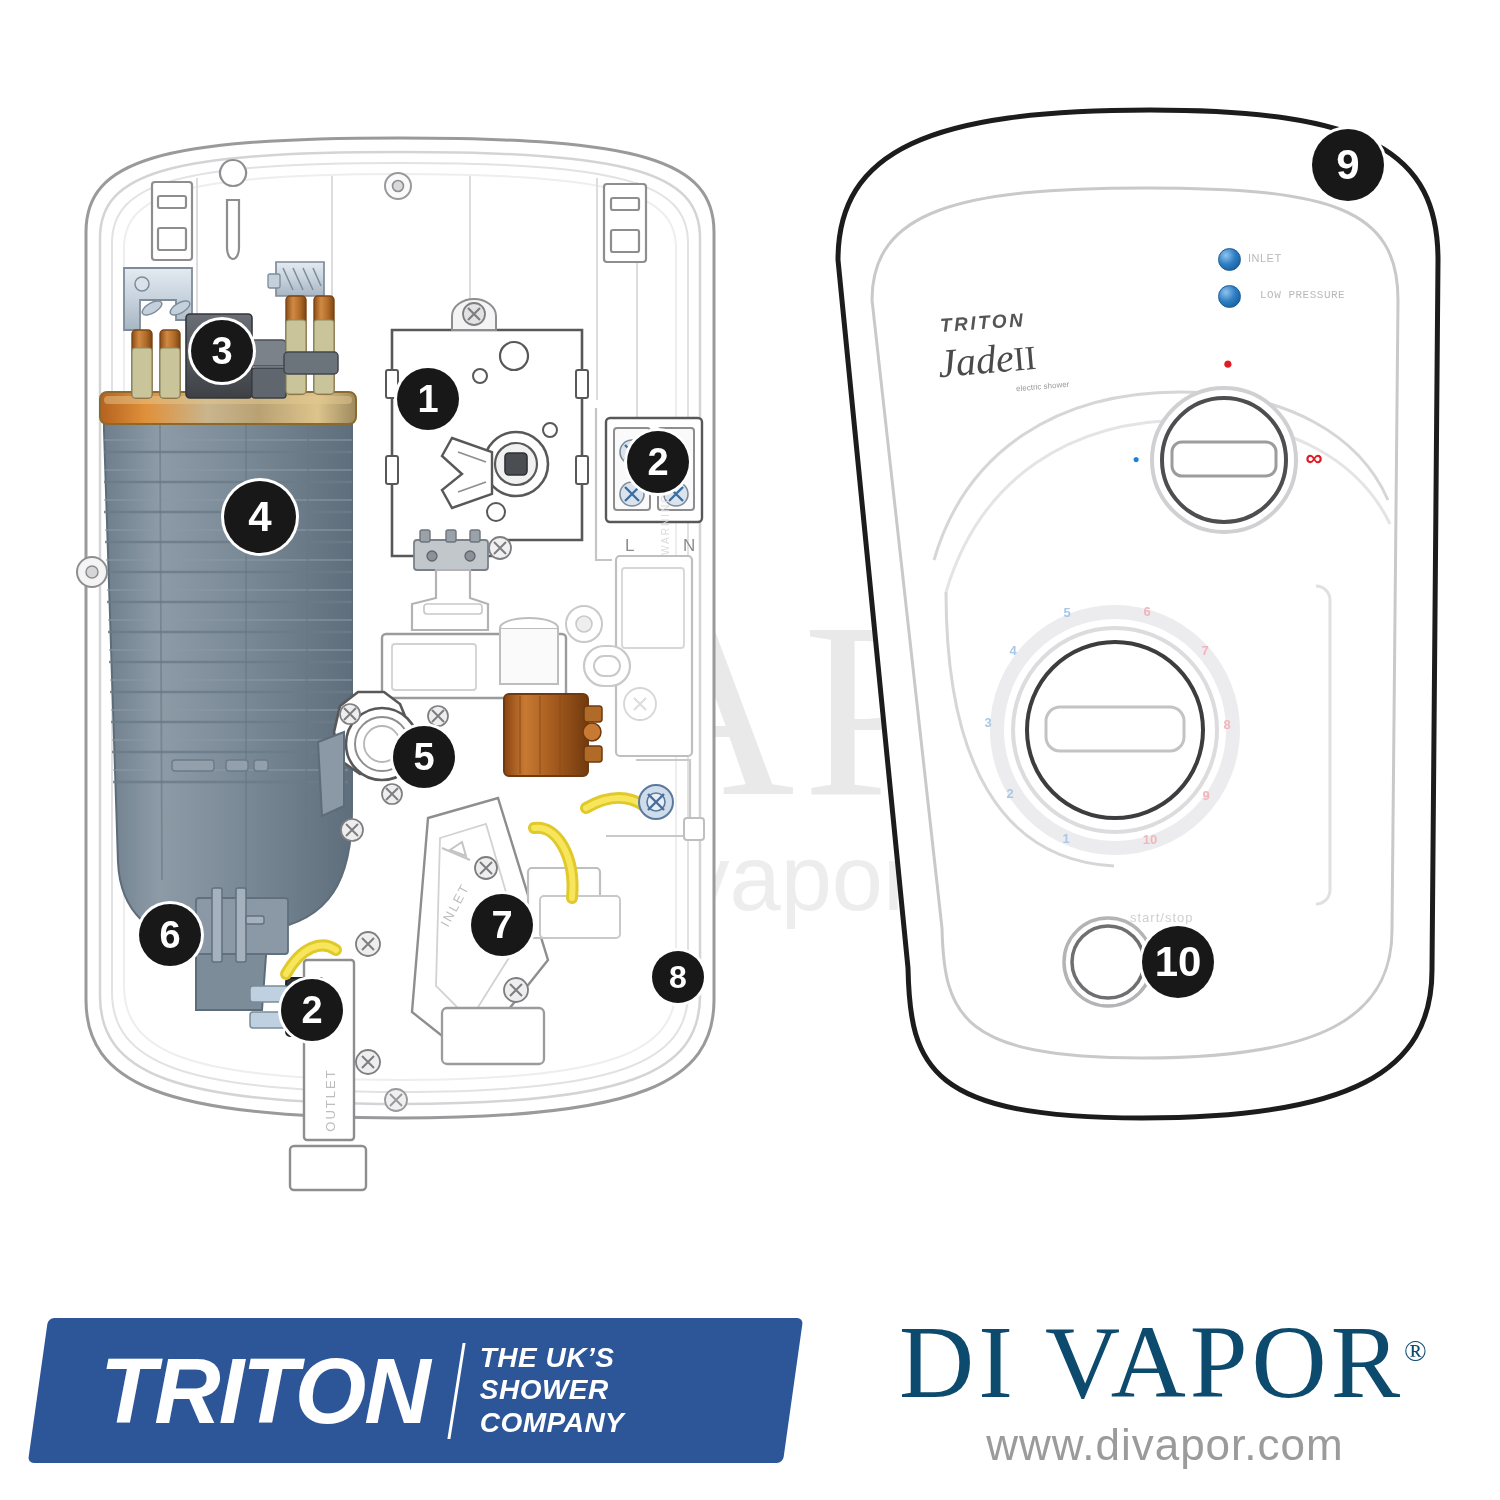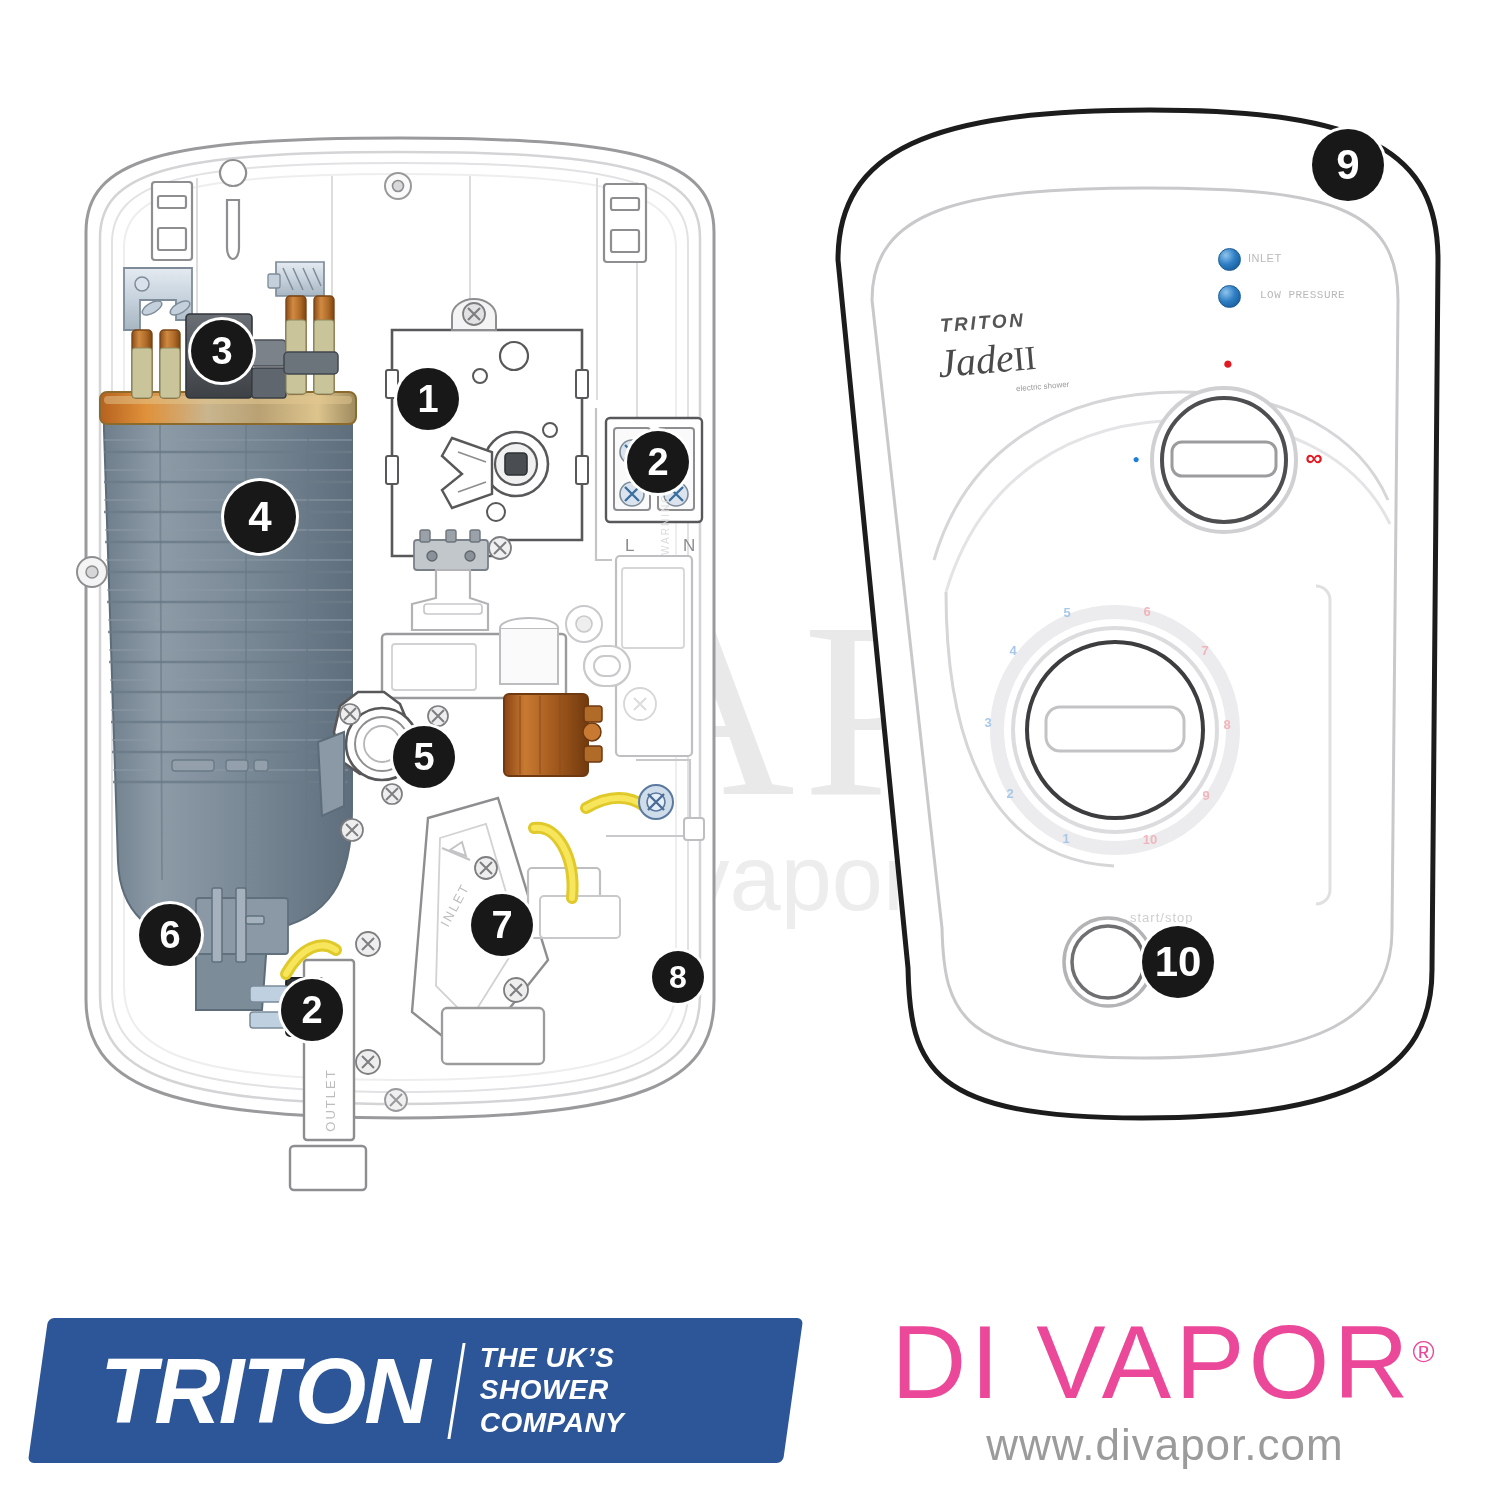--- a/index.html
+++ b/index.html
@@ -58,21 +58,21 @@
                background:#2c5697;transform:skewX(-8deg);border-radius:6px;}
   #triton-logo-inner{position:absolute;left:0;top:0;width:755px;height:145px;
                      transform:skewX(8deg);display:flex;align-items:center;}
   #triton-word{margin-left:62px;color:#ffffff;font-size:92px;font-weight:bold;
                font-style:italic;letter-spacing:-2px;line-height:1;}
   #triton-div{margin-left:26px;width:3px;height:96px;background:#ffffff;
               transform:skewX(-9deg);}
   #triton-tag{margin-left:22px;color:#ffffff;font-size:28px;font-weight:bold;
               font-style:italic;line-height:1.16;letter-spacing:.5px;}
   #divapor-logo{position:absolute;left:855px;top:30px;width:620px;text-align:center;}
-  #divapor-word{font-family:Liberation Sans, sans-serif;font-size:104px;color:#ec4899;
+  #divapor-word{font-family:Liberation Serif, serif;font-size:104px;color:#0c4a6e;
                 letter-spacing:4px;line-height:1;white-space:nowrap;}
   #divapor-reg{font-size:30px;vertical-align:super;}
   #divapor-url{margin-top:6px;font-size:44px;color:#9b9b9b;letter-spacing:1px;}
 </style>
 </head>
 <body>
 
 <div id="watermark">
   <div id="wm-brand" style="top:585px">
     <span>DI VAPOR</span><span id="wm-reg">®</span>

